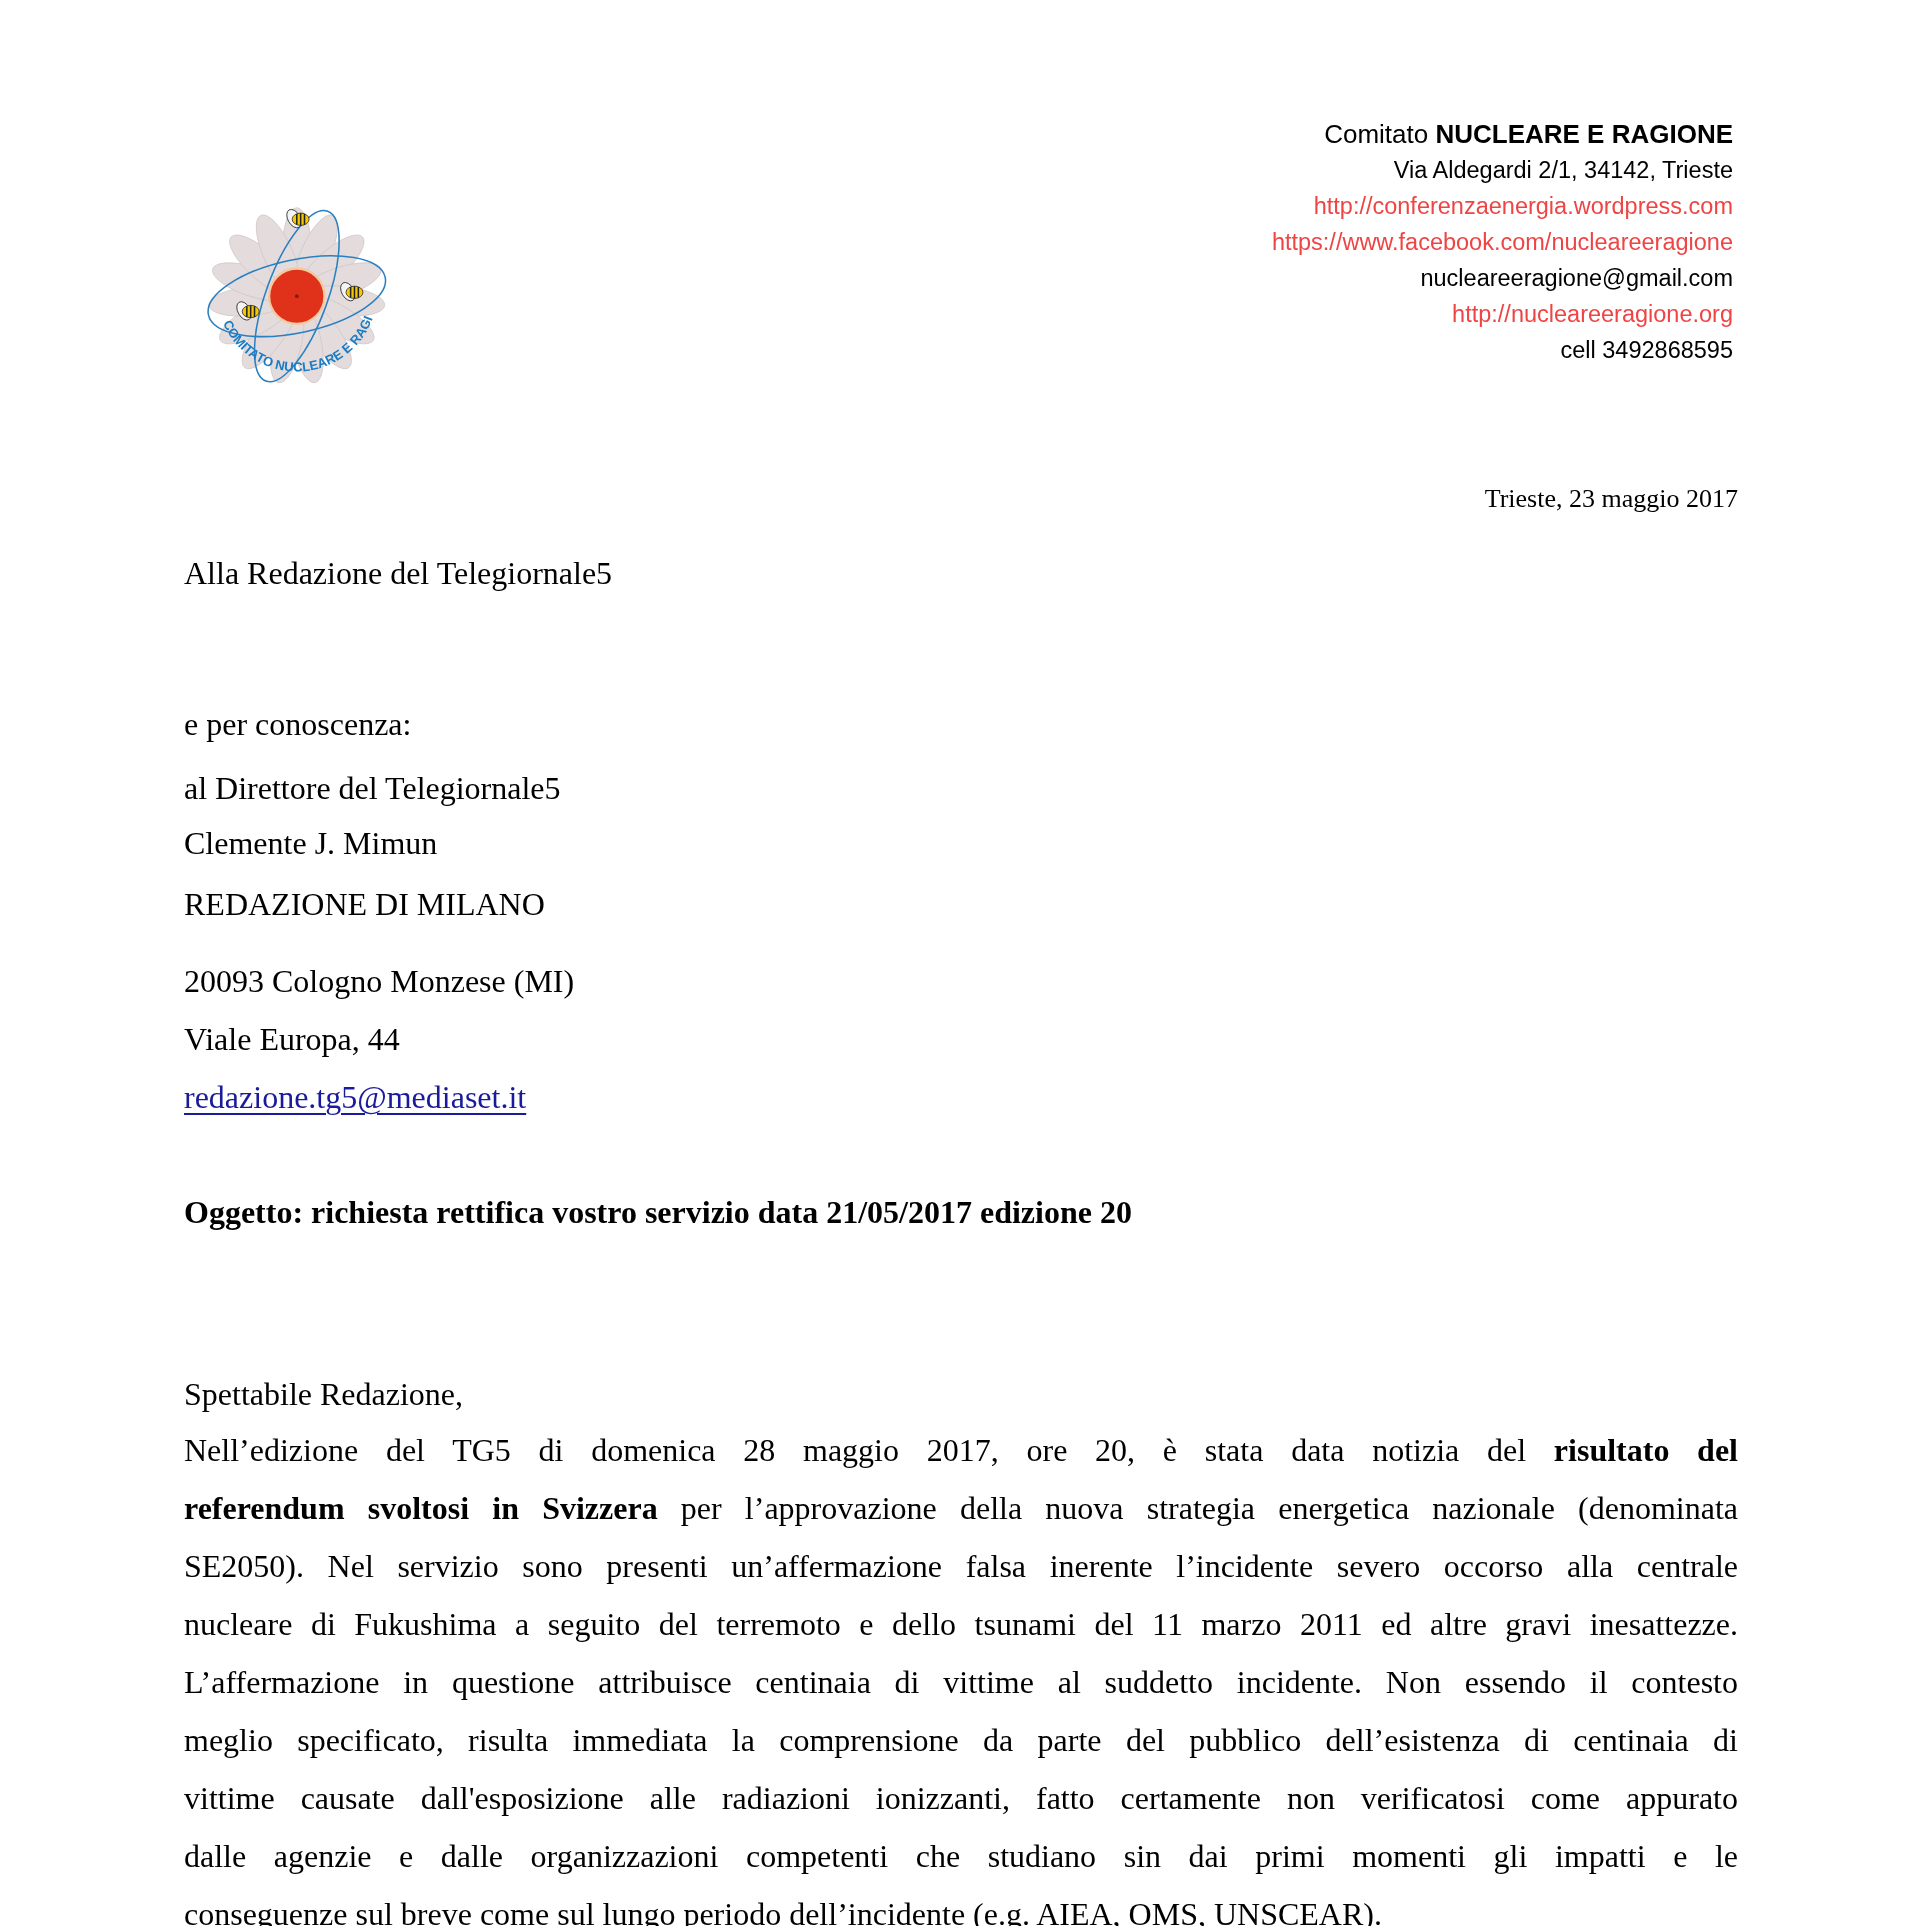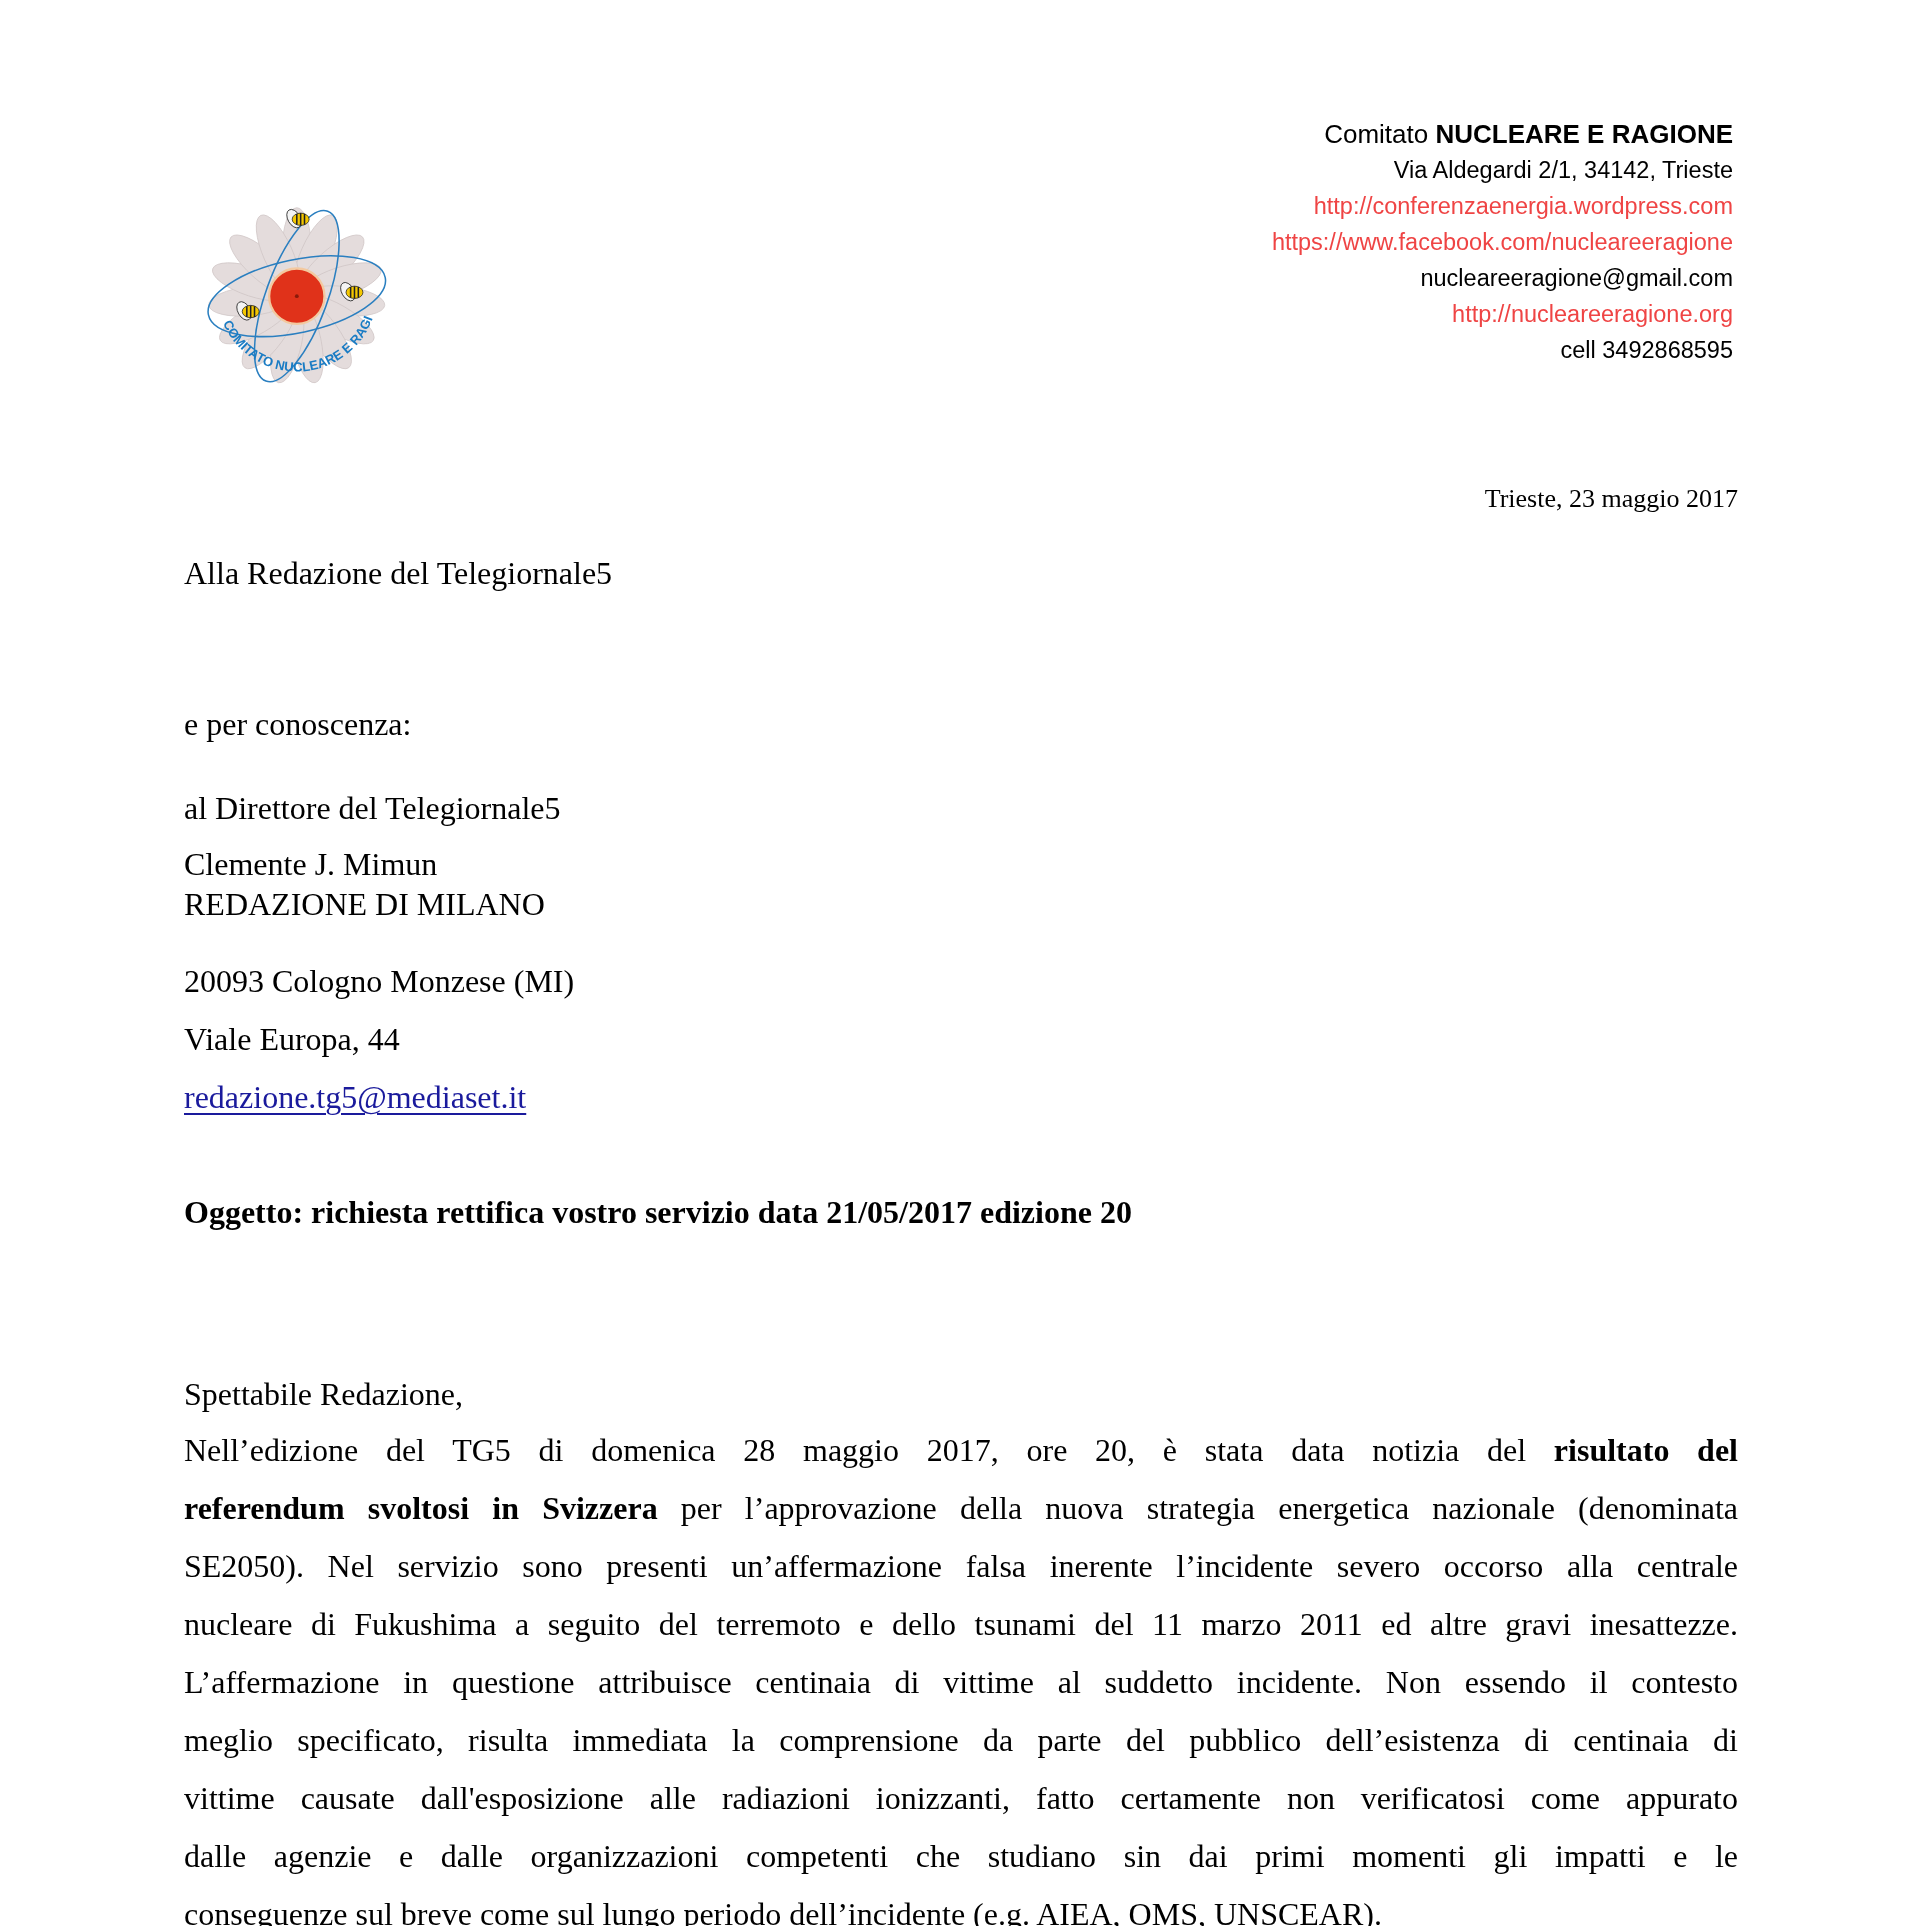--- a/index.html
+++ b/index.html
@@ -97,22 +97,22 @@
     <div class="hl"><a>https://www.facebook.com/nucleareeragione</a></div>
     <div class="hl">nucleareeragione@gmail.com</div>
     <div class="hl"><a>http://nucleareeragione.org</a></div>
     <div class="hl">cell 3492868595</div>
   </div>
 
   <div class="date serif">Trieste, 23 maggio 2017</div>
 
   <div class="line serif" style="top:555px">Alla Redazione del Telegiornale5</div>
   <div class="line serif" style="top:706px">e per conoscenza:</div>
-  <div class="line serif" style="top:790px">al Direttore del Telegiornale5</div>
-  <div class="line serif" style="top:846px">Clemente J. Mimun</div>
+  <div class="line serif" style="top:770px">al Direttore del Telegiornale5</div>
+  <div class="line serif" style="top:825px">Clemente J. Mimun</div>
   <div class="line serif" style="top:886px">REDAZIONE DI MILANO</div>
   <div class="line serif" style="top:963px">20093 Cologno Monzese (MI)</div>
   <div class="line serif" style="top:1021px">Viale Europa, 44</div>
   <div class="line serif" style="top:1079px"><a>redazione.tg5@mediaset.it</a></div>
 
   <div class="line serif subject" style="top:1194px">Oggetto: richiesta rettifica vostro servizio data 21/05/2017 edizione 20</div>
 
   <div class="line serif" style="top:1376px">Spettabile Redazione,</div>
 
   <div class="para serif" style="top:1421px">

